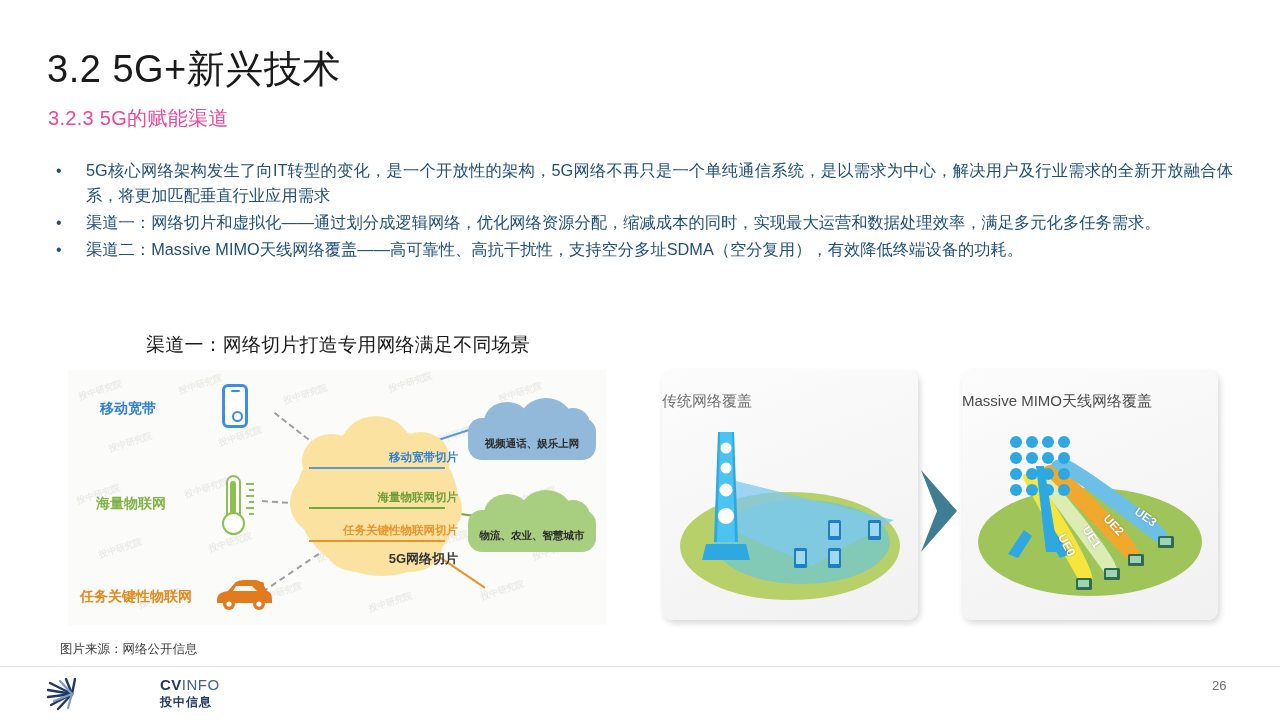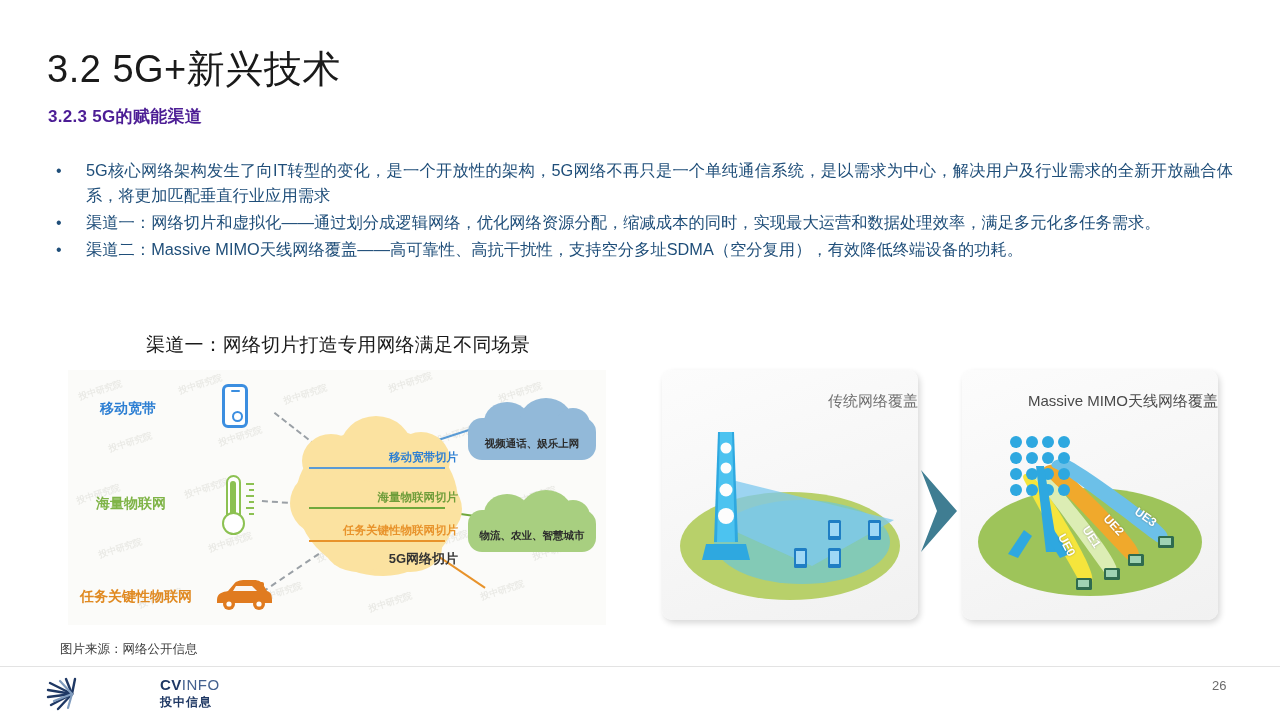--- a/index.html
+++ b/index.html
@@ -12,21 +12,21 @@
   .slide { position: relative; width: 1280px; height: 720px; background: #fff; }
 
   
   .title {
     position: absolute; left: 47px; top: 48px;
     font-size: 38px; font-weight: 400; color: #1a1a1a;
     letter-spacing: 0.5px; line-height: 1.15;
   }
   .subtitle {
     position: absolute; left: 48px; top: 105px;
-    font-size: 17px; font-weight: 700; color: #4c1d95;
+    font-size: 20px; font-weight: 400; color: #ec4899;
     letter-spacing: 0.3px;
   }
 
   
   .bullets {
     position: absolute; left: 48px; top: 158px; width: 1185px;
   }
   .bullet {
     display: flex; align-items: flex-start;
     color: #1f4e79; font-size: 16.3px; line-height: 25px;
@@ -142,21 +142,21 @@
     position: absolute; top: 370px; width: 256px; height: 250px;
     background: linear-gradient(160deg,#fcfcfc 0%, #f1f1f1 100%);
     border-radius: 10px;
     box-shadow: 2px 3px 6px rgba(0,0,0,0.16);
     overflow: hidden;
   }
   #panelA { left: 662px; }
   #panelB { left: 962px; }
   .panel-title {
     position: absolute; top: 22px; left: 0; width: 100%;
-    text-align: right; font-size: 15px; color: #6f6f6f; font-weight: 400;
+    text-align: left; font-size: 15px; color: #6f6f6f; font-weight: 400;
   }
   .ue-label {
     position: absolute; color: #fff; font-weight: 700; font-size: 12px;
     text-shadow: 0 0 2px rgba(0,0,0,0.35);
   }
 
   .arrow-between {
     position: absolute; left: 915px; top: 468px; width: 48px; height: 86px;
   }
 

